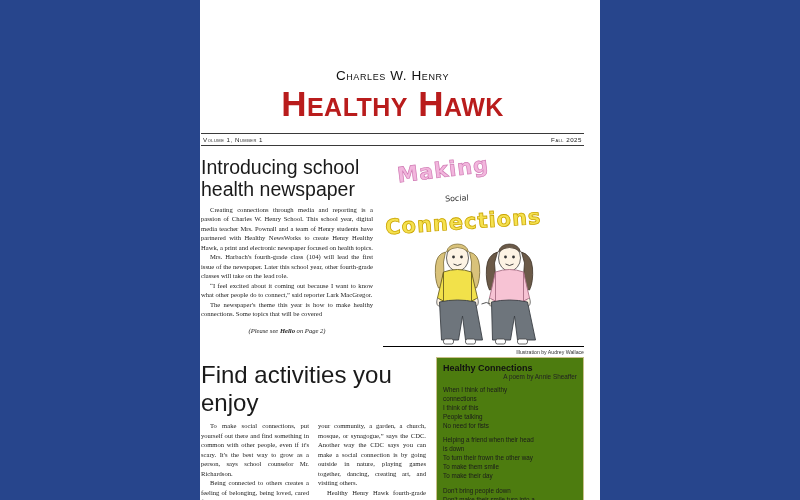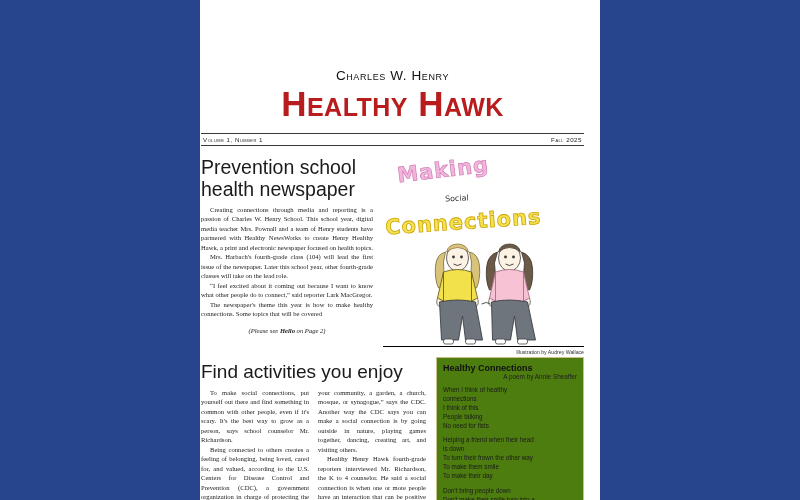--- a/index.html
+++ b/index.html
@@ -50,21 +50,21 @@
   }
 
   
   .hl{
     font-family:"Liberation Sans", sans-serif;
     font-weight:400;
     color:#1a1a1a;
     line-height:1.16;
   }
   .hl1{font-size:19.5px;margin:10px 0 4px 0;}
-  .hl2{font-size:19px;margin:4px 0 5px 0;}
+  .hl2{font-size:24px;margin:4px 0 5px 0;}
 
   .body p{
     margin:0;
     font-size:6.6px;
     line-height:1.44;
     text-align:justify;
     text-indent:9px;
     color:#1b1b1b;
     font-family:"Liberation Serif", serif;
   }
@@ -155,21 +155,21 @@
     <div class="masthead">Healthy Hawk</div>
     <div class="folio">
       <span>Volume 1, Number 1</span>
       <span>Fall 2025</span>
     </div>
   </div>
 
   <div class="top">
 
     <div class="col-a">
-      <div class="hl hl1">Prevention school health newspaper</div>
+      <div class="hl hl1">Introducing school health newspaper</div>
       <div class="body">
         <p>Creating connections through media and reporting is a passion of Charles W. Henry School. This school year, digital media teacher Mrs. Pownall and a team of Henry students have partnered with Healthy NewsWorks to create Henry Healthy Hawk, a print and electronic newspaper focused on health topics.</p>
         <p>Mrs. Harbach's fourth-grade class (104) will lead the first issue of the newspaper. Later this school year, other fourth-grade classes will take on the lead role.</p>
         <p>“I feel excited about it coming out because I want to know what other people do to connect,” said reporter Lark MacGregor.</p>
         <p>The newspaper's theme this year is how to make healthy connections. Some topics that will be covered</p>
       </div>
       <div class="jump">
         <span>(Please see </span><b>Hello</b><span> on Page 2)</span>
       </div>
     </div>

